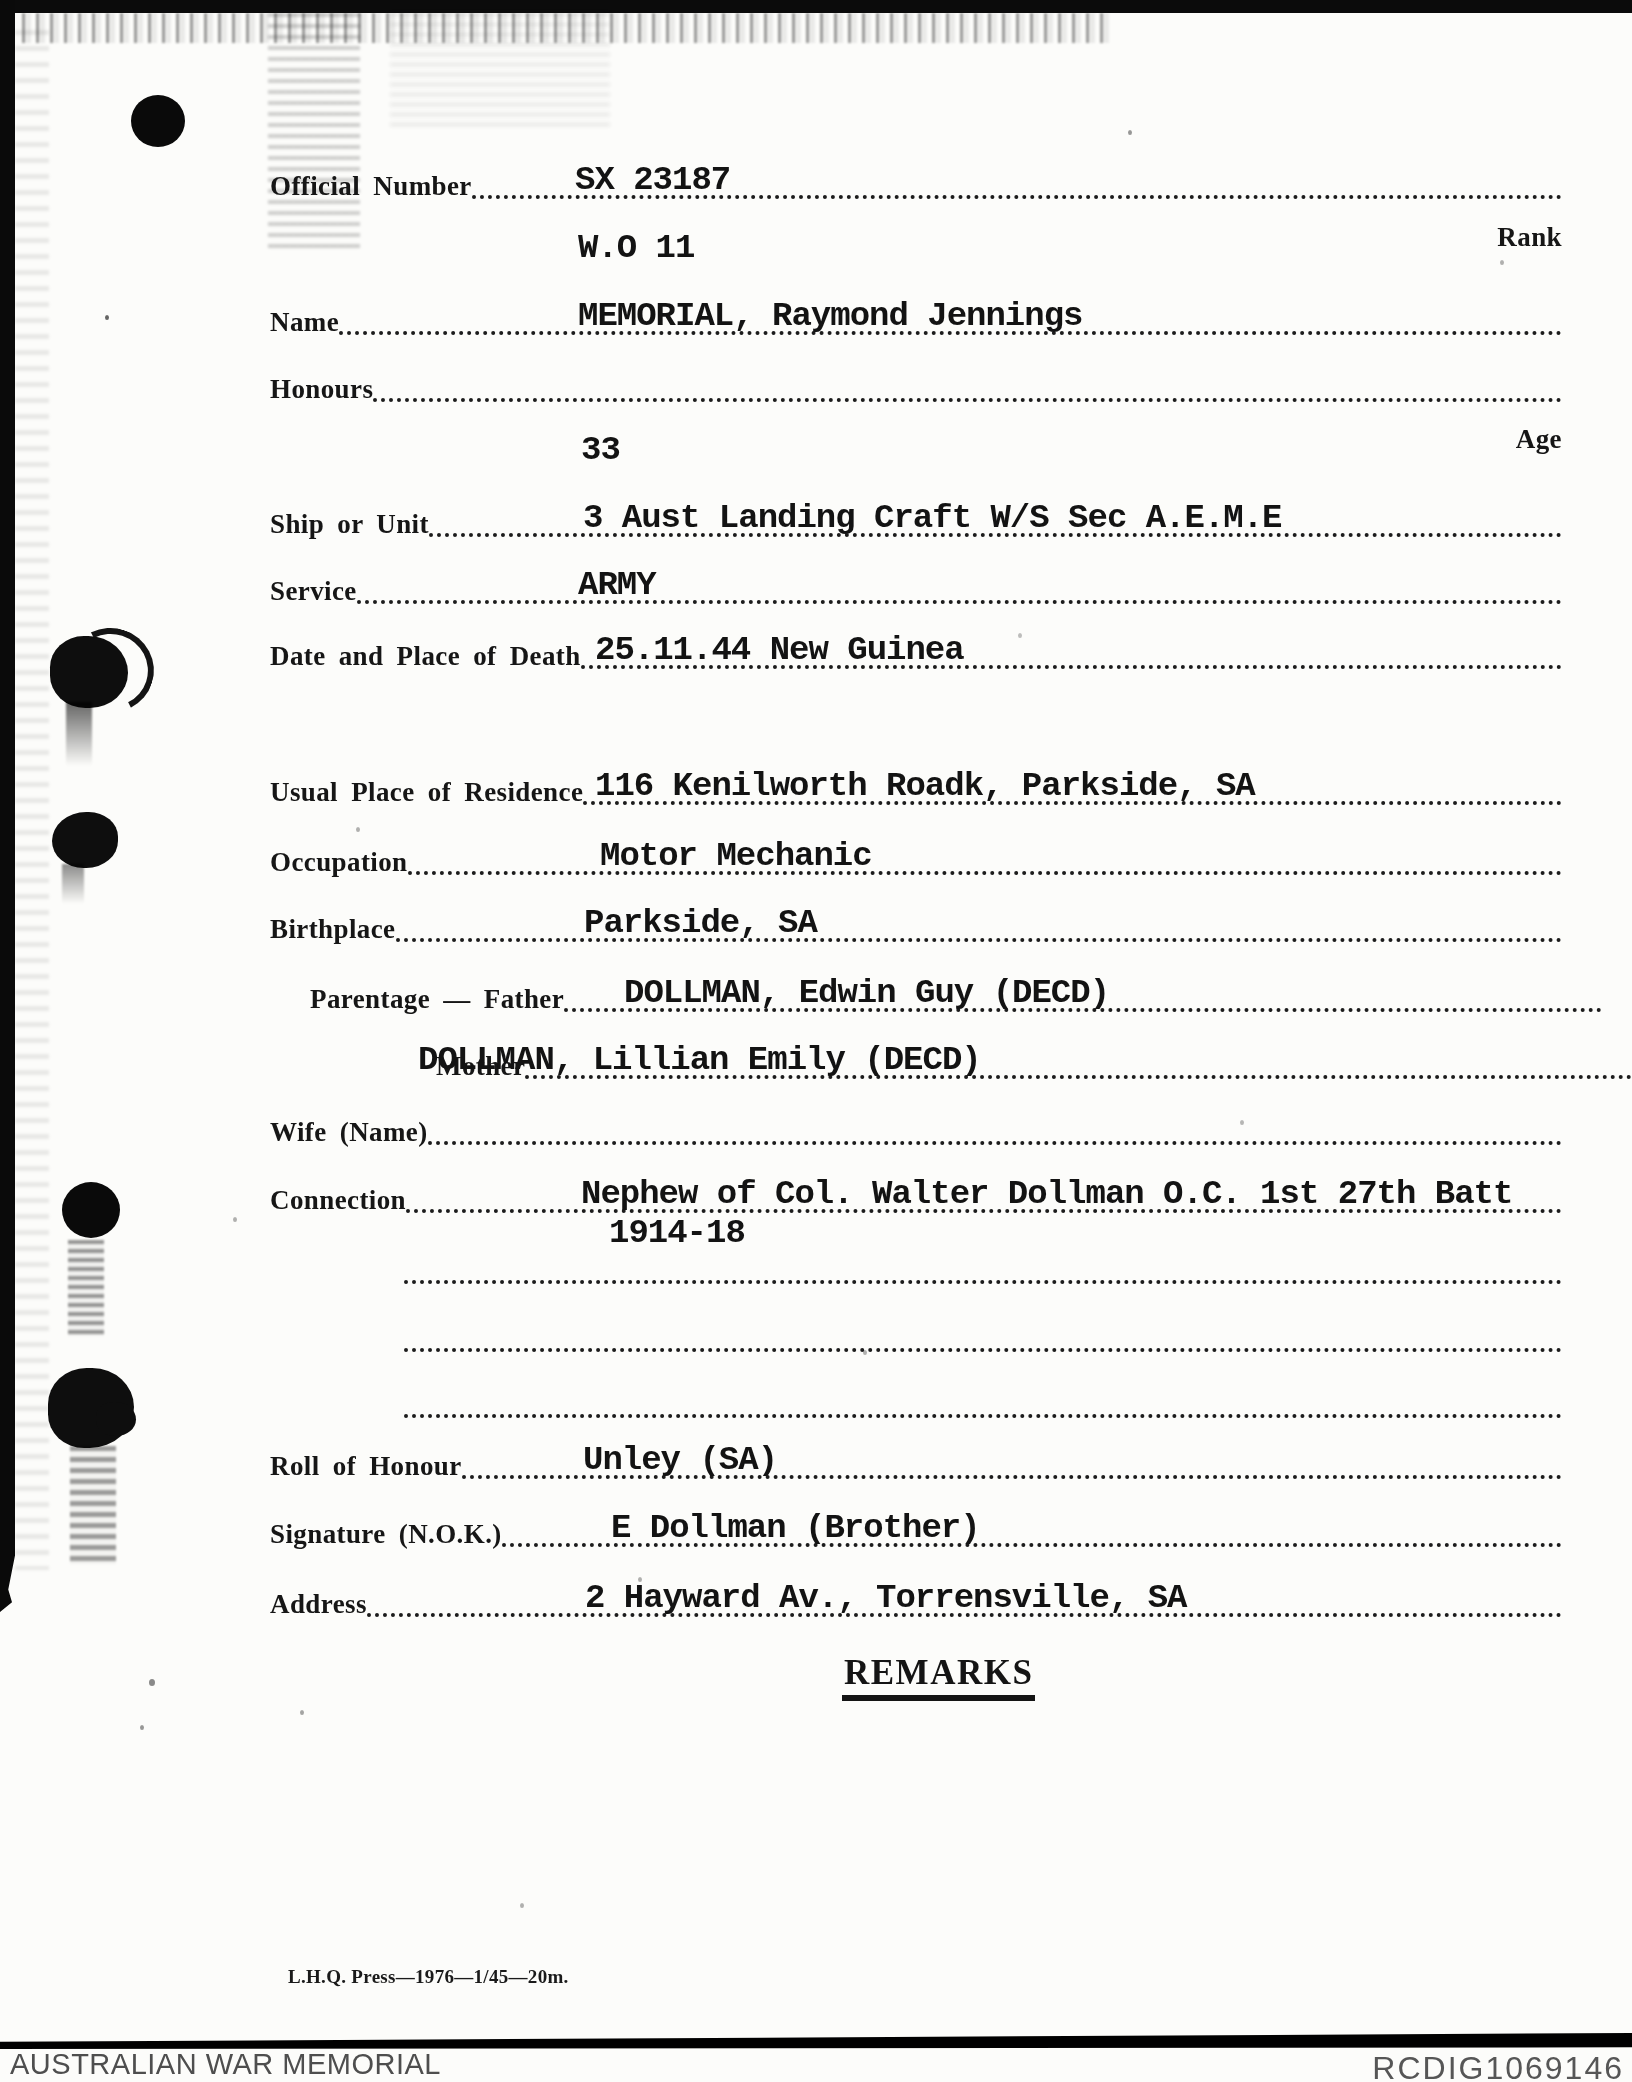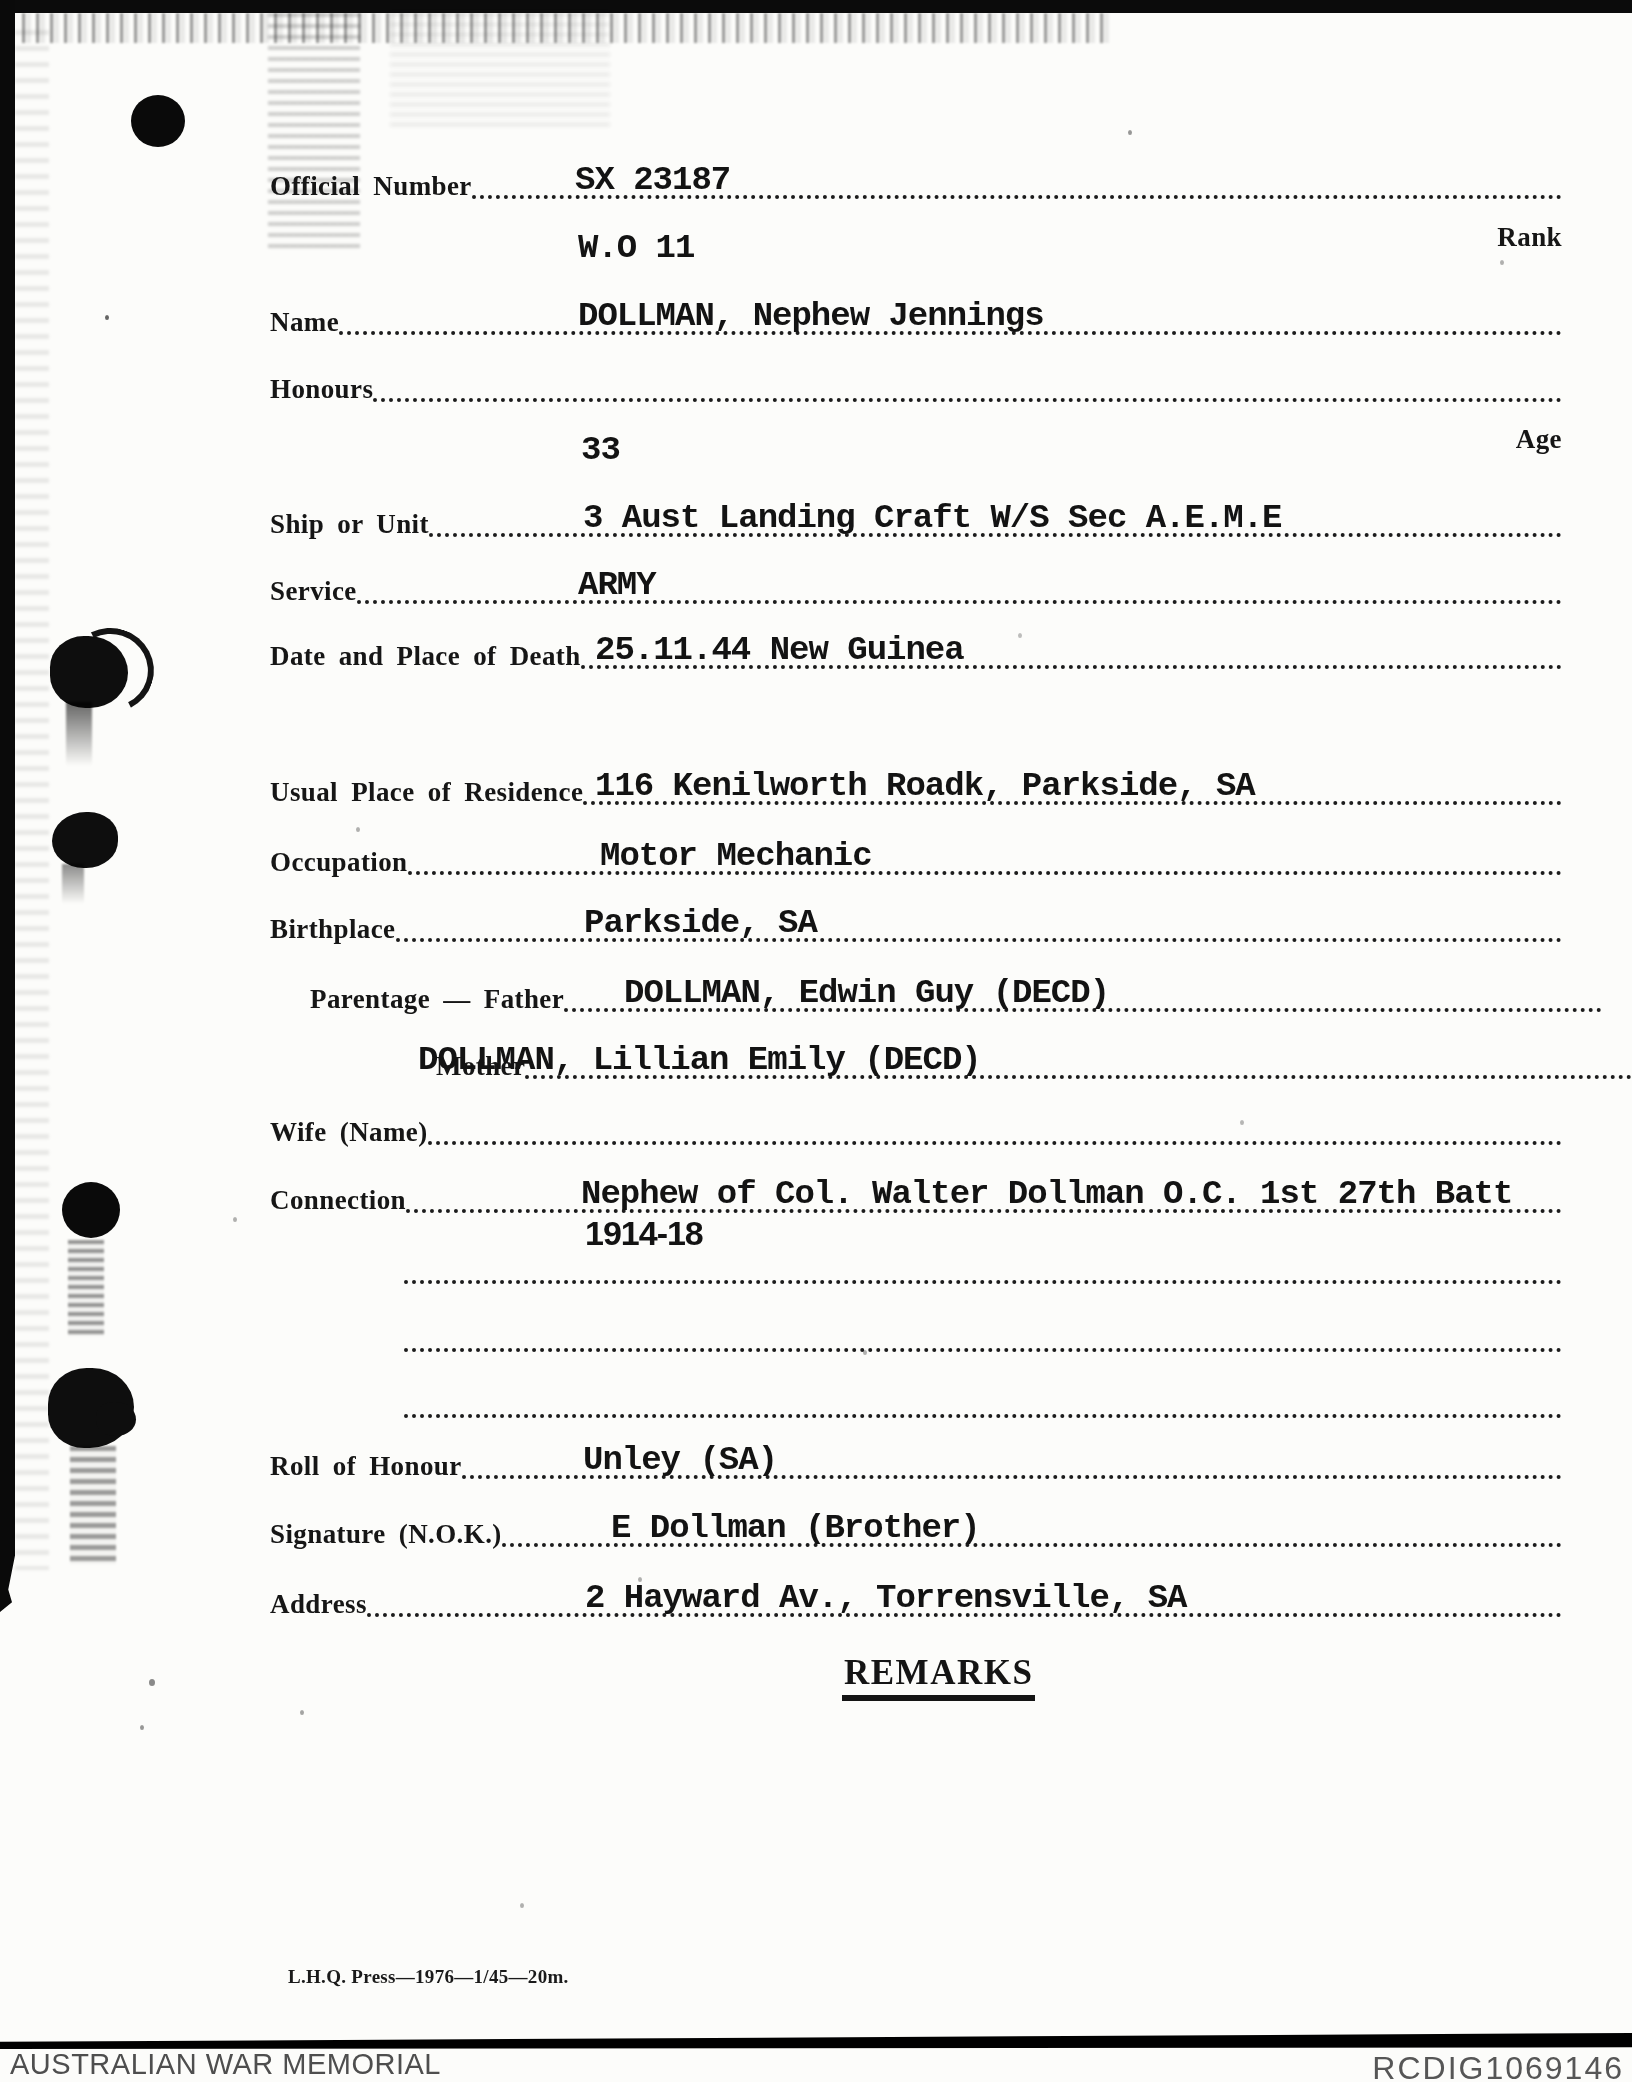--- a/index.html
+++ b/index.html
@@ -41,22 +41,22 @@
       251px 512px 0 0 rgba(0,0,0,.3), 913px 318px 0 0 rgba(0,0,0,.25),
       533px 1262px 0 0 rgba(0,0,0,.3), 128px 902px 0 0 rgba(0,0,0,.3);}
   
   .row{position:absolute;left:270px;width:1292px;height:44px;display:flex;align-items:flex-end;}
   .lbl{font-family:"Liberation Serif", serif;font-size:27px;font-weight:700;
     letter-spacing:.4px;word-spacing:6px;white-space:nowrap;line-height:1;color:#161616;
     transform:scaleY(1.04);}
   .leader{flex:1 1 auto;border-bottom:4px dotted #1c1c1c;margin-bottom:1px;height:0;}
   .val{position:absolute;bottom:3px;font-family:"Liberation Mono", monospace;
     font-weight:700;font-size:34px;line-height:1;letter-spacing:-1px;white-space:nowrap;color:#131313;}
-  .val2{position:absolute;top:46px;font-family:Liberation Sans, sans-serif;
-    font-weight:700;font-size:34px;line-height:1;letter-spacing:-1px;color:#131313;}
+  .val2{position:absolute;top:46px;font-family:Liberation Mono, monospace;
+    font-weight:700;font-size:34px;line-height:1;letter-spacing:-1px;color:#131313;margin-left:24px;}
   .indent{padding-left:166px;}
   .blank-line{position:absolute;left:404px;width:1158px;border-bottom:4px dotted #1c1c1c;height:0;}
   
   .remarks{position:absolute;left:842px;top:1655px;font-family:"Liberation Serif", serif;
     font-size:35px;font-weight:700;letter-spacing:1.5px;color:#141414;
     border-bottom:6px solid #141414;padding:0 2px 5px 2px;line-height:1;}
   .print-note{position:absolute;left:288px;top:1966px;font-family:"Liberation Serif", serif;
     font-size:19px;font-weight:700;letter-spacing:.3px;color:#1a1a1a;}
   .bottom-bar{position:absolute;left:0;top:2032px;width:1632px;height:17px;background:#000;
     clip-path:polygon(0 58%, 100% 6%, 100% 90%, 0 100%);}
@@ -103,21 +103,21 @@
 
   <div class="row" style="top:224px;flex-direction:column;">
     <span class="lbl">Rank</span>
     <span class="leader"></span>
     <span class="val" style="left:308px;">W.O 11</span>
   </div>
 
   <div class="row" style="top:292px;">
     <span class="lbl">Name</span>
     <span class="leader"></span>
-    <span class="val" style="left:308px;">DOLLMAN, Nephew Jennings</span>
+    <span class="val" style="left:308px;">MEMORIAL, Raymond Jennings</span>
   </div>
 
   <div class="row" style="top:359px;">
     <span class="lbl">Honours</span>
     <span class="leader"></span>
   </div>
 
   <div class="row" style="top:426px;flex-direction:column;">
     <span class="lbl">Age</span>
     <span class="leader"></span>

